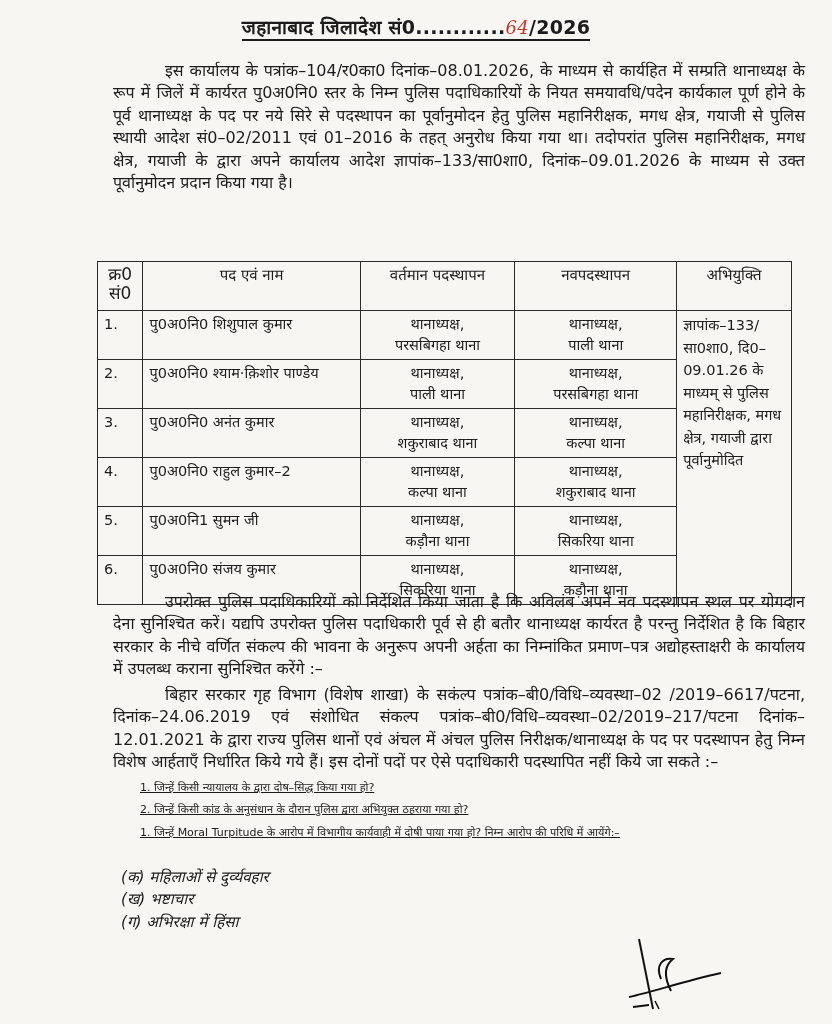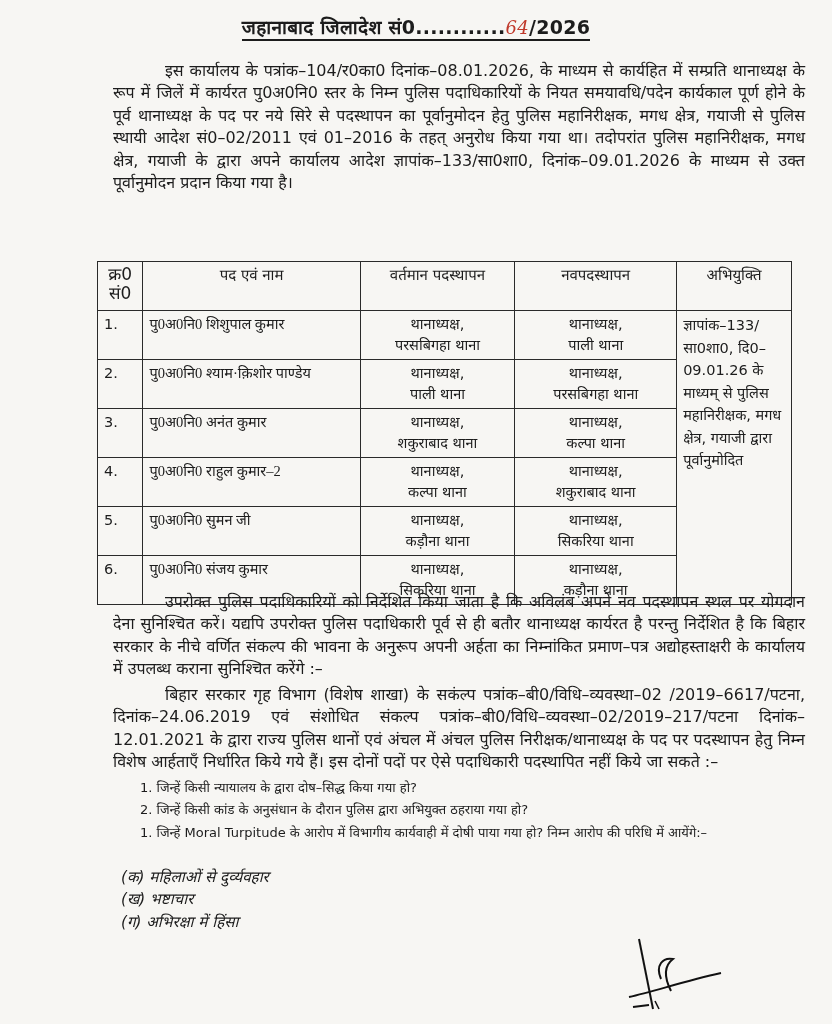--- a/index.html
+++ b/index.html
@@ -31,27 +31,27 @@
       width: 695px; border-collapse: collapse;
       font-size: 14.5px; line-height: 21px;
     }
     table.postings th, table.postings td {
       border: 1.4px solid #2a2a2a; vertical-align: top; padding: 3px 6px;
     }
     table.postings th { font-weight: normal; text-align: center; font-size: 15px; height: 42px; }
     table.postings th.sn { text-align: center; font-size: 17px; line-height: 19px; }
     table.postings td { height: 40px; }
     td.c-sn { width: 33px; }
-    td.c-name { width: 213px; font-family: Liberation Serif, serif; }
+    td.c-name { width: 213px; }
     td.c-cur, td.c-new { text-align: center; width: 154px; }
     td.c-cur { width: 147px; }
     td.c-rem { width: 104px; line-height: 22.5px; }
     .list {
       position: absolute; left: 140px; top: 777px; width: 650px;
-      font-size: 13px; line-height: 22.4px; margin: 0; padding: 0; list-style: none;
+      font-size: 11px; line-height: 22.4px; margin: 0; padding: 0; list-style: none; text-decoration: underline;
     }
     .list li { padding-left: 22px; text-indent: -22px; }
     .sublist {
       position: absolute; left: 121px; top: 866px; margin: 0; padding: 0; list-style: none;
       font-size: 15.2px; line-height: 22.4px; font-style: italic;
     }
     .signature { position: absolute; left: 625px; top: 935px; width: 100px; height: 80px; }
   </style>
 </head>
 <body>
@@ -121,21 +121,21 @@
             <div>थानाध्यक्ष,</div>
             <div>कल्पा थाना</div>
           </td>
         <td class="c-new">
             <div>थानाध्यक्ष,</div>
             <div>शकुराबाद थाना</div>
           </td>
       </tr>
       <tr>
         <td class="c-sn">5.</td>
-        <td class="c-name">पु0अ0नि0 सुमन जी</td>
+        <td class="c-name">पु0अ0नि1 सुमन जी</td>
         <td class="c-cur">
             <div>थानाध्यक्ष,</div>
             <div>कड़ौना थाना</div>
           </td>
         <td class="c-new">
             <div>थानाध्यक्ष,</div>
             <div>सिकरिया थाना</div>
           </td>
       </tr>
       <tr>

